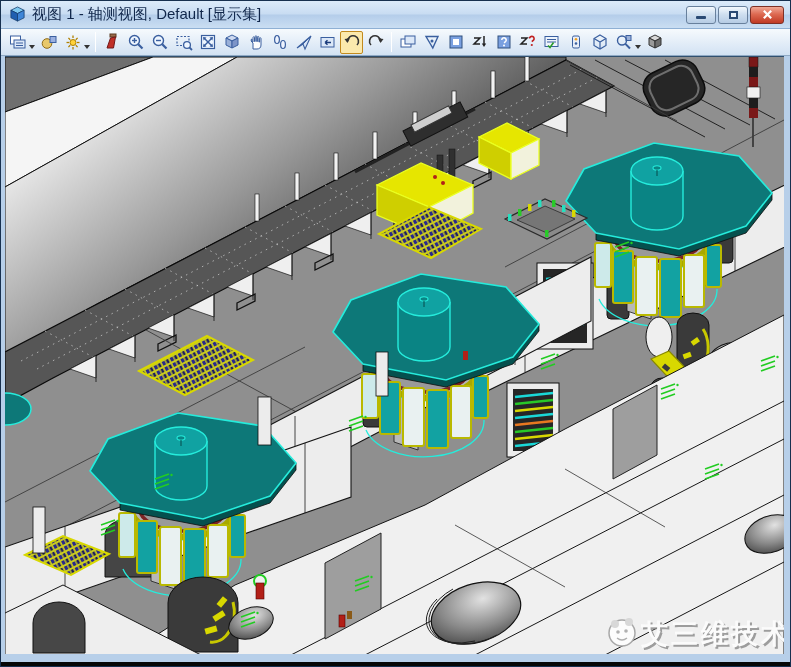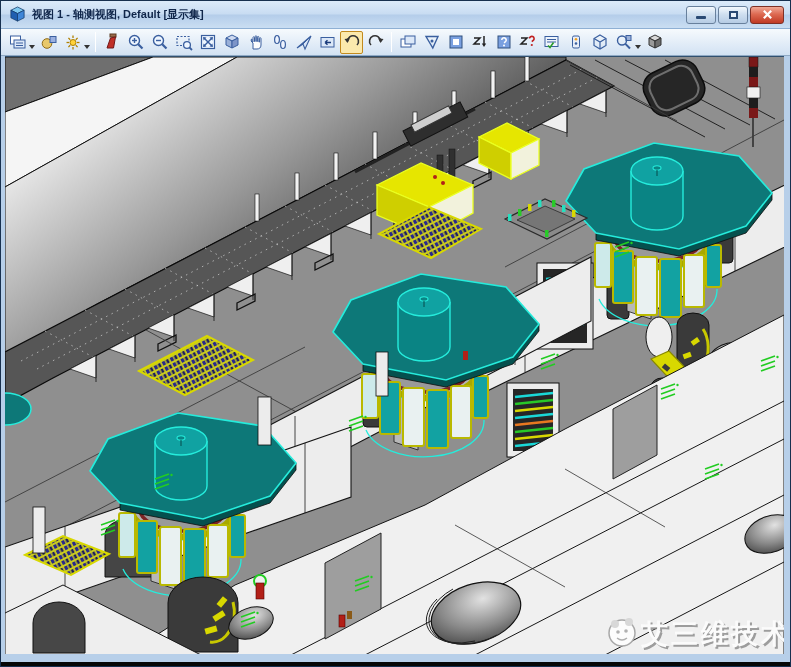--- a/index.html
+++ b/index.html
@@ -9,21 +9,21 @@
     font-family:"Liberation Sans","DejaVu Sans",sans-serif;
     background:#b7cfe9;border:1px solid #17304f;overflow:hidden;
   }
   
   .titlebar{
     position:absolute;left:0;top:0;width:100%;height:28px;
     background:linear-gradient(#dcebfa 0%,#c8dcf2 48%,#b4cdea 52%,#cadef2 100%);
     display:flex;align-items:center;padding:0 6px;border-bottom:1px solid #8fb0d4;
   }
   .titlebar .appicon{width:17px;height:17px;margin:0 6px 0 2px;flex:0 0 auto;}
-  .title-text{font-size:11px;font-weight:bold;color:#10264a;white-space:nowrap;}
+  .title-text{font-size:15px;font-weight:normal;color:#10264a;white-space:nowrap;}
   .winbtns{margin-left:auto;display:flex;gap:2px;}
   .wbtn{
     width:30px;height:18px;border:1px solid #68809c;border-radius:3px;
     background:linear-gradient(#f4f9fd,#cfdff0 45%,#b6cce4);
     display:flex;align-items:center;justify-content:center;cursor:default;
   }
   .wbtn.close{width:34px;border-color:#7e3026;background:linear-gradient(#f0a896,#dd6a52 45%,#c03a24);}
   .glyph-min{width:10px;height:3px;background:#2a4a74;border-radius:1px;margin-top:6px;}
   .glyph-rst{width:9px;height:8px;border:2px solid #2a4a74;background:#eaf2fb;}
   

